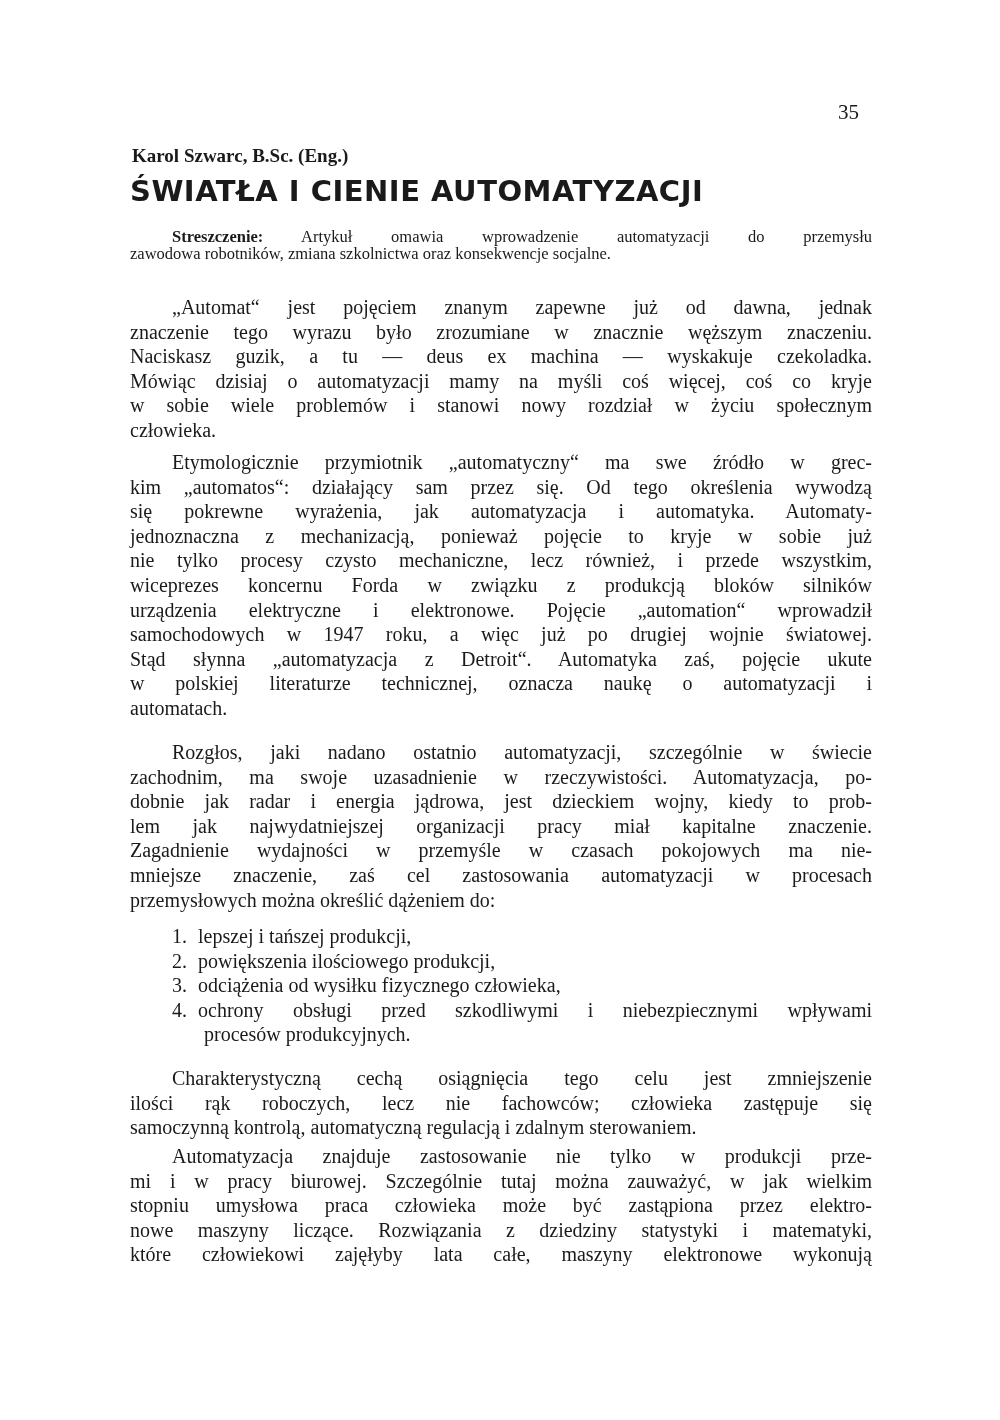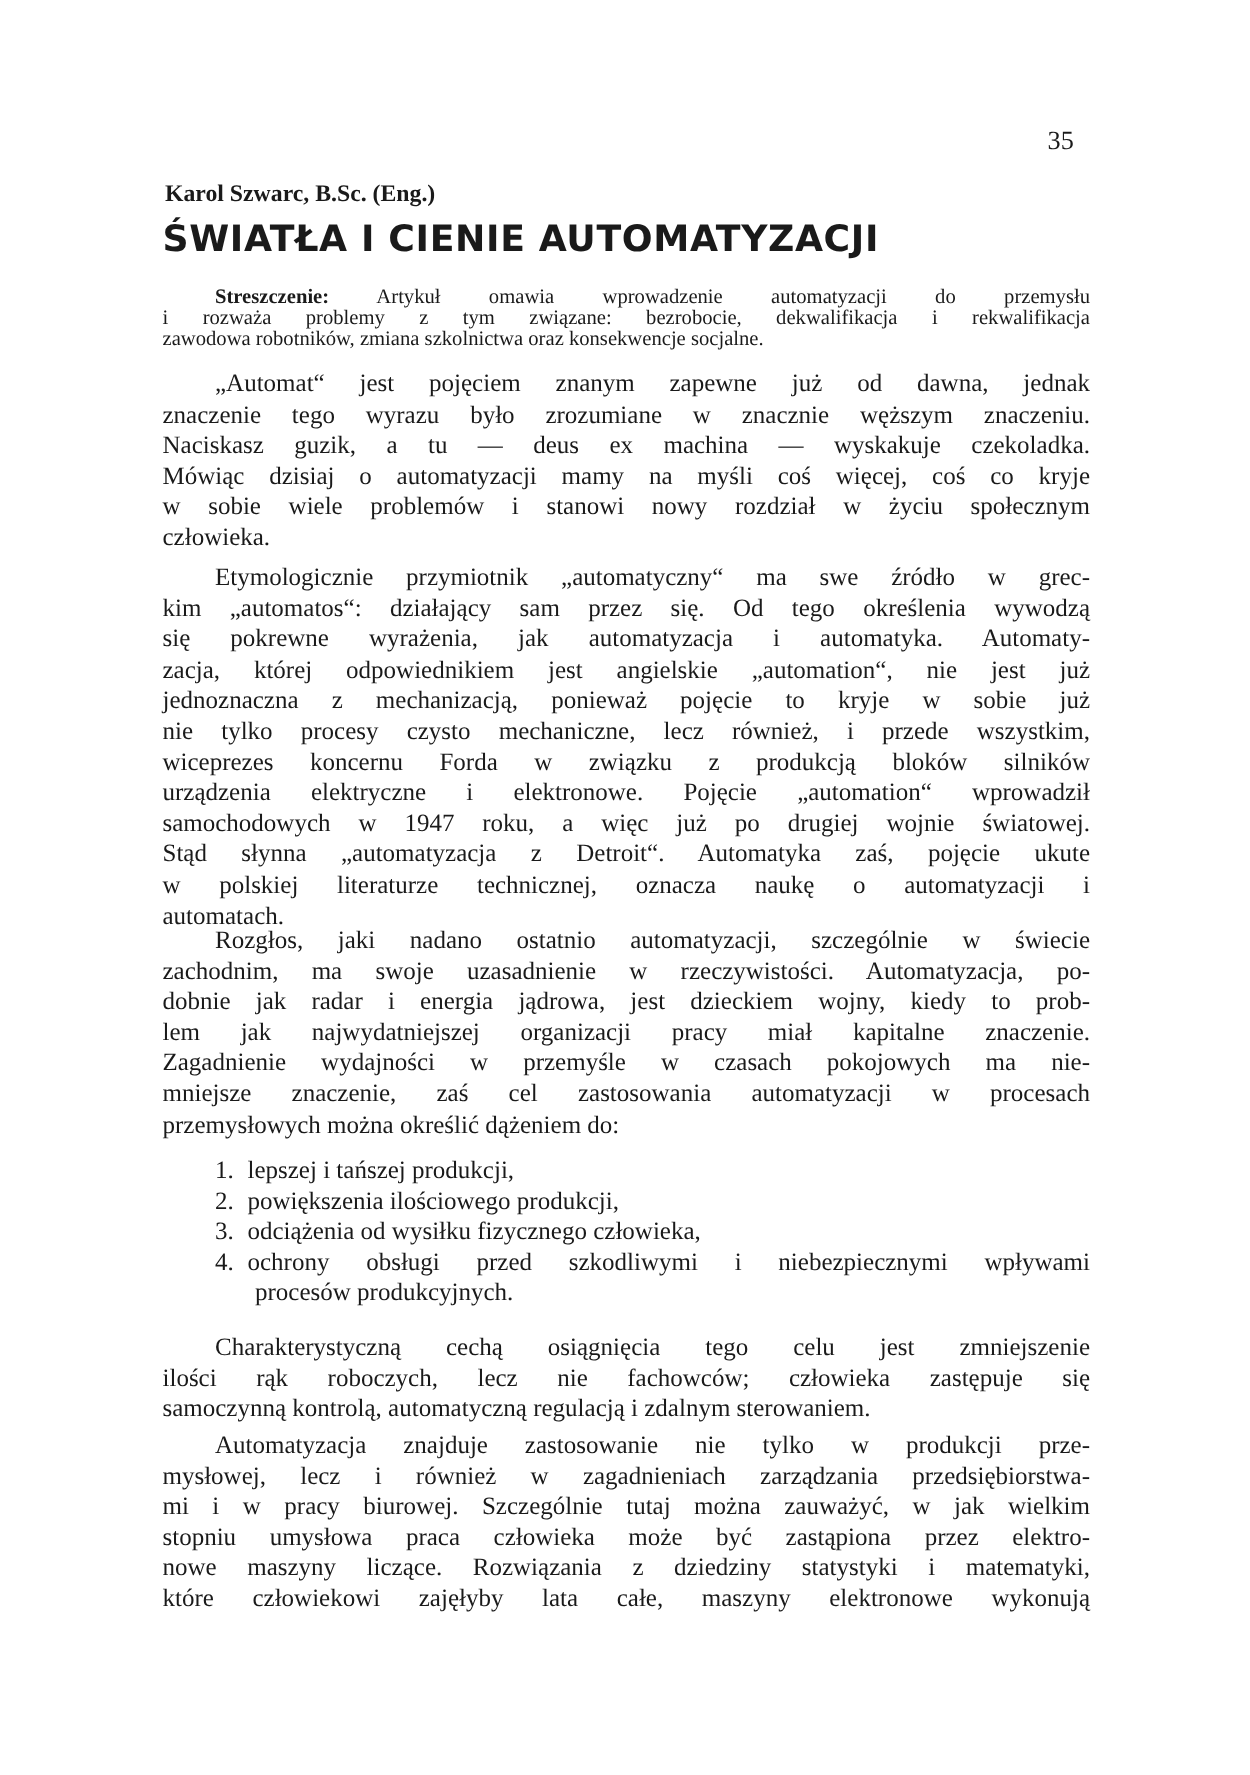--- a/index.html
+++ b/index.html
@@ -28,38 +28,36 @@
 </style>
 </head>
 <body>
 
 <div class="page-number">35</div>
 <div class="author">Karol Szwarc, B.Sc. (Eng.)</div>
 <div class="title">ŚWIATŁA I CIENIE AUTOMATYZACJI</div>
 
 <div class="abstract">
   <span class="line indent"><span class="label">Streszczenie:</span><span> Artykuł omawia wprowadzenie automatyzacji do przemysłu</span></span>
-  <span class="line">i rozważa problemy z tym związane: bezrobocie, dekwalifikacja i rekwalifikacja</span>
   <span class="line last">zawodowa robotników, zmiana szkolnictwa oraz konsekwencje socjalne.</span>
 </div>
 
 <div class="body" style="top:295px">
   <span class="line indent">„Automat“ jest pojęciem znanym zapewne już od dawna, jednak</span>
   <span class="line">znaczenie tego wyrazu było zrozumiane w znacznie węższym znaczeniu.</span>
   <span class="line">Naciskasz guzik, a tu — deus ex machina — wyskakuje czekoladka.</span>
   <span class="line">Mówiąc dzisiaj o automatyzacji mamy na myśli coś więcej, coś co kryje</span>
   <span class="line">w sobie wiele problemów i stanowi nowy rozdział w życiu społecznym</span>
   <span class="line last">człowieka.</span>
 </div>
 
 <div class="body" style="top:450px">
   <span class="line indent">Etymologicznie przymiotnik „automatyczny“ ma swe źródło w grec-</span>
   <span class="line">kim „automatos“: działający sam przez się. Od tego określenia wywodzą</span>
   <span class="line">się pokrewne wyrażenia, jak automatyzacja i automatyka. Automaty-</span>
-  <span class="line">zacja, której odpowiednikiem jest angielskie „automation“, nie jest już</span>
   <span class="line">jednoznaczna z mechanizacją, ponieważ pojęcie to kryje w sobie już</span>
   <span class="line">nie tylko procesy czysto mechaniczne, lecz również, i przede wszystkim,</span>
   <span class="line">wiceprezes koncernu Forda w związku z produkcją bloków silników</span>
   <span class="line">urządzenia elektryczne i elektronowe. Pojęcie „automation“ wprowadził</span>
   <span class="line">samochodowych w 1947 roku, a więc już po drugiej wojnie światowej.</span>
   <span class="line">Stąd słynna „automatyzacja z Detroit“. Automatyka zaś, pojęcie ukute</span>
   <span class="line">w polskiej literaturze technicznej, oznacza naukę o automatyzacji i</span>
   <span class="line last">automatach.</span>
 </div>
 
@@ -102,18 +100,17 @@
 </div>
 
 <div class="body" style="top:1066px">
   <span class="line indent">Charakterystyczną cechą osiągnięcia tego celu jest zmniejszenie</span>
   <span class="line">ilości rąk roboczych, lecz nie fachowców; człowieka zastępuje się</span>
   <span class="line last">samoczynną kontrolą, automatyczną regulacją i zdalnym sterowaniem.</span>
 </div>
 
 <div class="body" style="top:1144px">
   <span class="line indent">Automatyzacja znajduje zastosowanie nie tylko w produkcji prze-</span>
-  <span class="line">mysłowej, lecz i również w zagadnieniach zarządzania przedsiębiorstwa-</span>
   <span class="line">mi i w pracy biurowej. Szczególnie tutaj można zauważyć, w jak wielkim</span>
   <span class="line">stopniu umysłowa praca człowieka może być zastąpiona przez elektro-</span>
   <span class="line">nowe maszyny liczące. Rozwiązania z dziedziny statystyki i matematyki,</span>
   <span class="line">które człowiekowi zajęłyby lata całe, maszyny elektronowe wykonują</span>
 </div>
 
 </body></html>

